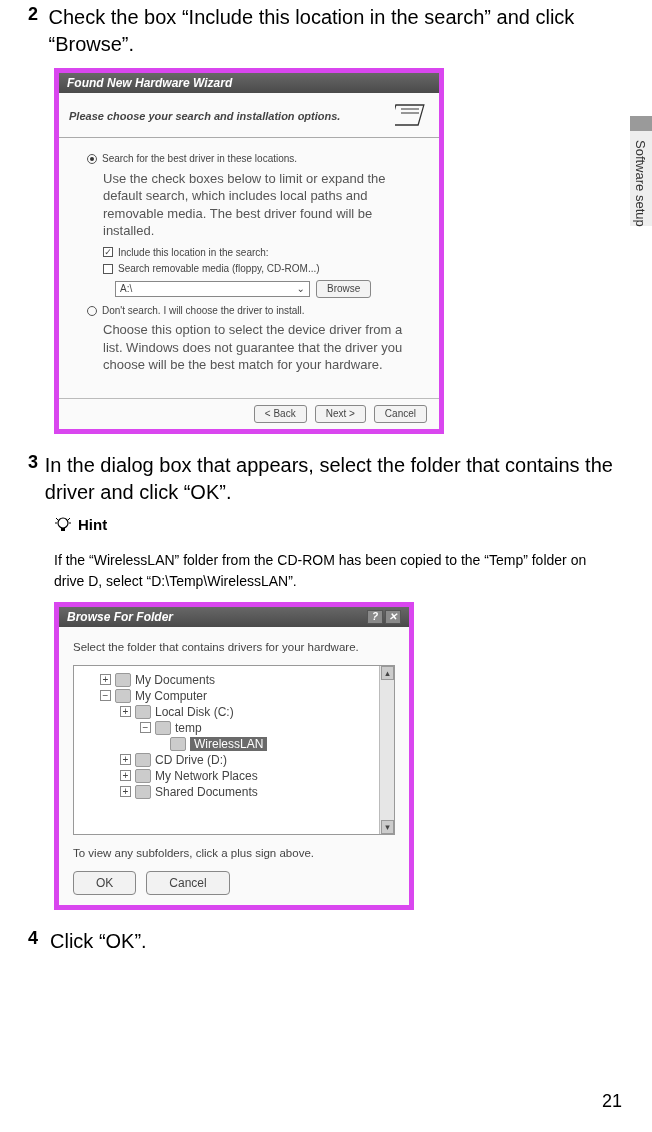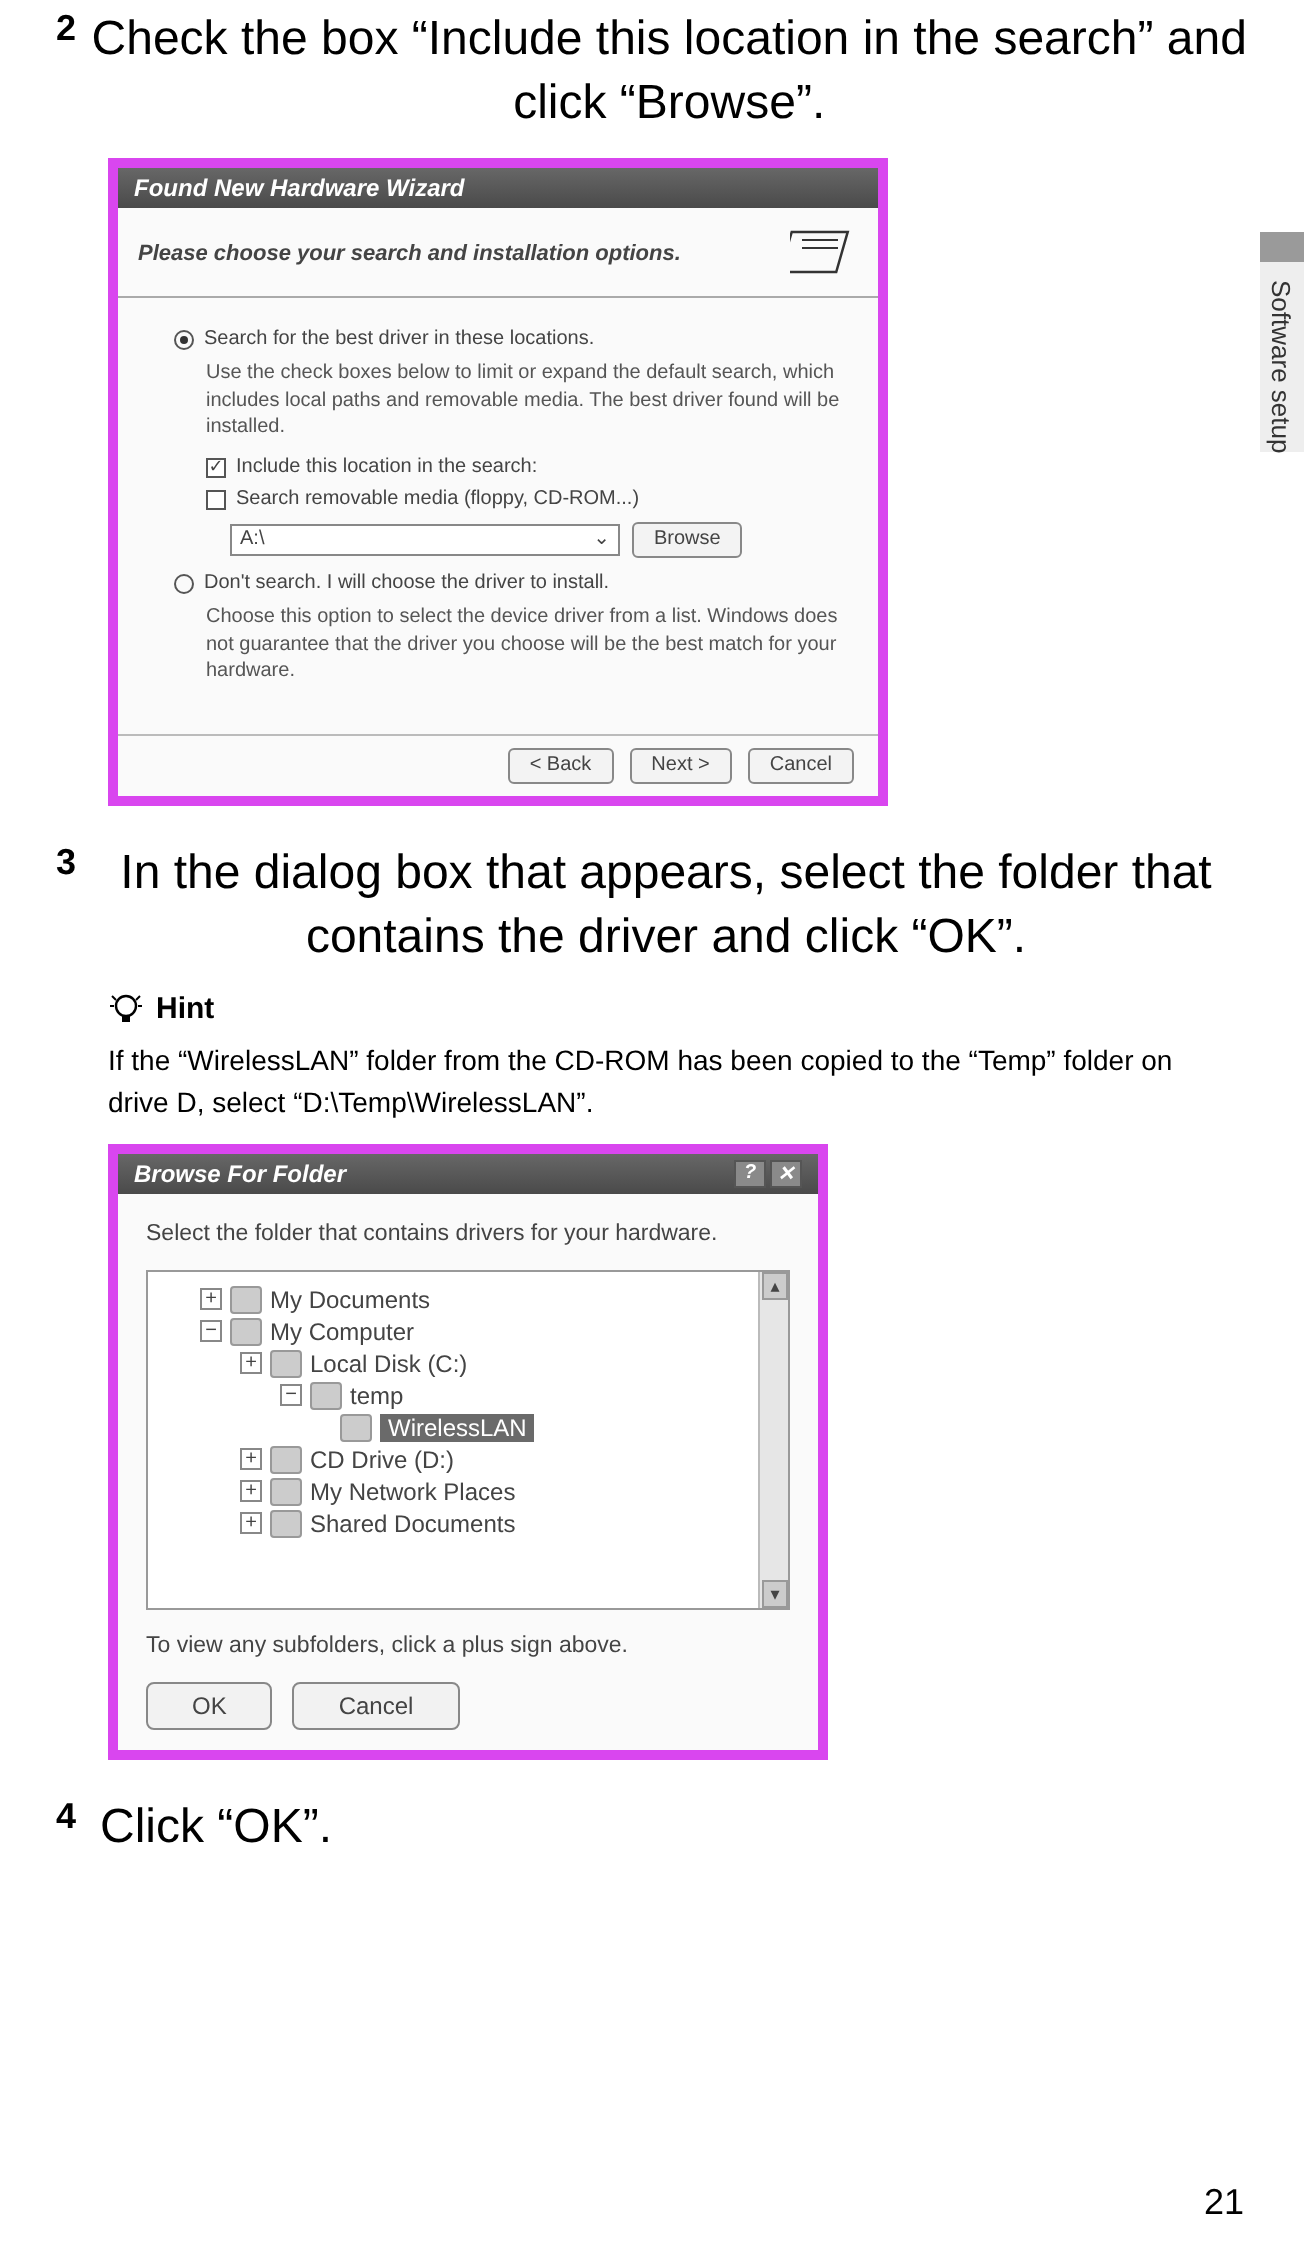--- a/index.html
+++ b/index.html
@@ -22,21 +22,21 @@
     .side-tab-label {
       position: absolute;
       right: 4px;
       top: 140px;
       writing-mode: vertical-rl;
       font-size: 13px;
       color: #333;
     }
     .step { display: flex; margin: 4px 0 10px; }
     .step-num { font-weight: bold; font-size: 18px; width: 22px; }
-    .step-text { font-size: 24px; line-height: 1.35; text-align: center; }
+    .step-text { font-size: 20px; line-height: 1.35; }
     .fig {
       margin: 8px 0 18px 26px;
       border: 5px solid #d946ef;
       background: #fafafa;
       font-size: 11px;
       color: #444;
     }
     .win-title {
       background: linear-gradient(#676767,#4a4a4a);
       color: #fff;
@@ -53,30 +53,30 @@
       display: flex;
       justify-content: space-between;
       align-items: center;
       border-bottom: 1px solid #aaa;
     }
     .wizard-sub svg { flex: none; margin-left: 8px; }
     .wizard-body { padding: 10px 18px 10px 28px; font-size: 10px; line-height: 1.35; }
     .radio-row { display: flex; gap: 5px; margin: 4px 0; align-items: flex-start; }
     .radio { width: 10px; height: 10px; border: 1px solid #555; border-radius: 50%; margin-top: 2px; flex: none; }
     .radio.sel::after { content:""; display:block; width:4px; height:4px; background:#333; border-radius:50%; margin:2px; }
-    .sub-text { margin: 2px 0 6px 16px; color: #555; font-size: 10px; }
+    .sub-text { margin: 2px 0 6px 16px; color: #555; font-size: 13px; }
     .check-row { display: flex; gap: 5px; margin: 3px 0 3px 16px; align-items: center; }
     .checkbox { width: 10px; height: 10px; border: 1px solid #555; background:#fff; flex:none; display:flex; align-items:center; justify-content:center; }
     .checkbox.sel::after { content:"✓"; font-size:9px; line-height:1; }
     .path-row { display:flex; gap:6px; margin: 4px 0 6px 28px; align-items:center; }
     .path-box { border:1px solid #888; background:#fff; width: 195px; height:16px; padding:0 4px; font-size:10px; display:flex; align-items:center; justify-content:space-between; }
     .btn { border:1px solid #888; background:#f3f3f3; border-radius:3px; padding: 1px 10px; font-size:10px; line-height:14px; }
     .btn-row { border-top:1px solid #bbb; margin-top:8px; padding:6px 12px; display:flex; justify-content:flex-end; gap:8px; }
 
-    .hint-row { display:flex; gap:6px; align-items:center; margin: 6px 0 6px 26px; }
+    .hint-row { display:flex; gap:6px; align-items:center; margin: 6px 0 16px 26px; }
     .hint-label { font-weight: bold; font-size: 15px; }
     .hint-text { margin: 0 20px 10px 26px; font-family: Liberation Sans, sans-serif; font-size: 14px; line-height: 1.5; }
 
     .browse { width: 360px; }
     .browse-title { display:flex; justify-content:space-between; align-items:center;gap:34px; }
     .browse-title span:last-child { display:flex; gap:2px; }
     .title-icon { width:16px; height:14px; background:#8a8a8a; border:1px solid #555; font-size:10px; color:#fff; display:flex; align-items:center; justify-content:center; }
     .browse-body { padding: 14px 14px 10px; font-size: 11.5px; }
     .tree-wrap { border:1px solid #999; background:#fff; margin:12px 0; height:170px; padding:6px 4px 6px 10px; position:relative; overflow:hidden; }
     .tree-wrap .scroll { position:absolute; right:0; top:0; bottom:0; width:15px; background:#e6e6e6; border-left:1px solid #bbb; }

